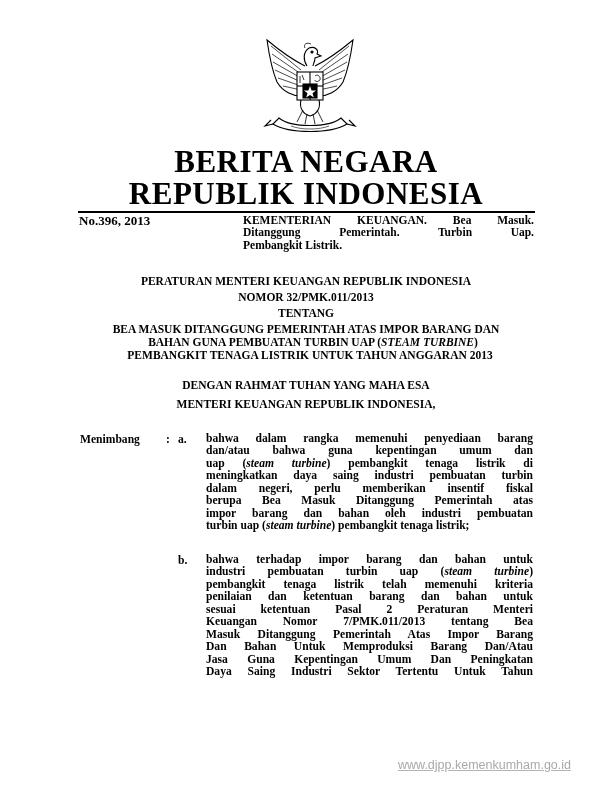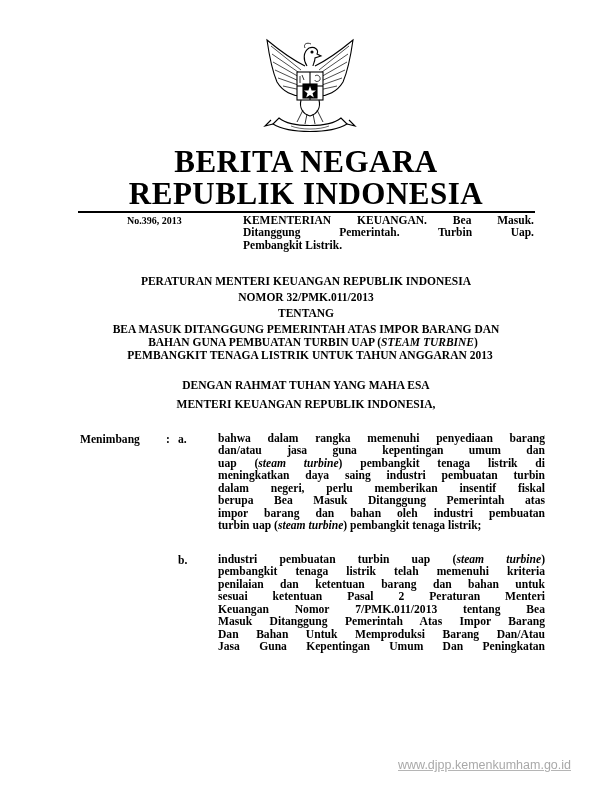--- a/index.html
+++ b/index.html
@@ -16,21 +16,21 @@
       font-family: "Liberation Serif", serif; font-weight: bold;
       font-size: 31px; letter-spacing: 0.5px; line-height: 31px;
     }
     .title.l1 { top: 146px; }
     .title.l2 { top: 178px; }
     .rule {
       position: absolute; left: 78px; top: 211px; width: 457px; height: 2px; background: #000;
     }
     .docno {
       position: absolute; left: 79px; top: 214px;
-      font-family: "Liberation Serif", serif; font-weight: bold; font-size: 10px; line-height: 13px; margin-left: 48px;
+      font-family: "Liberation Serif", serif; font-weight: bold; font-size: 13px; line-height: 13px;
     }
     .subject {
       position: absolute; left: 243px; top: 214px; width: 291px;
       font-family: "Liberation Serif", serif; font-weight: bold; font-size: 11.5px; line-height: 12.4px;
       text-align: justify;
     }
     .subject .ln { display: block; text-align: justify; text-align-last: justify; }
     .subject .ln.last { text-align-last: left; }
     .heading {
       position: absolute; left: 0; width: 612px; text-align: center;
@@ -39,21 +39,21 @@
     .heading i { font-weight: bold; }
     .consid {
       position: absolute; left: 80px; top: 433px; width: 455px;
       font-family: "Liberation Serif", serif; font-weight: bold; font-size: 11.6px;
     }
     .label { position: absolute; left: 0; top: 0; }
     .colon { position: absolute; left: 86px; top: 0; }
     .item { position: absolute; left: 98px; width: 355px; }
     .item .letter { position: absolute; left: 0; top: 0; }
     .item .body {
-      position: absolute; left: 40px; width: 327px; top: 0;
+      position: absolute; left: 28px; width: 327px; top: 0;
     }
     .item .body .ln { display: block; text-align: justify; text-align-last: justify; line-height: 12.45px; white-space: nowrap; }
     .item .body .ln.last { text-align-last: left; }
     .footer {
       position: absolute; left: 398px; top: 758px;
       font-family: "Liberation Sans", sans-serif; font-size: 12.5px; color: #a9a9a9;
       text-decoration: underline; text-decoration-color: #b5b5b5;
     }
   </style>
 </head>
@@ -112,38 +112,40 @@
 <div class="heading" style="top:398px">MENTERI KEUANGAN REPUBLIK INDONESIA,</div>
 
 <div class="consid">
   <span class="label">Menimbang</span>
   <span class="colon">:</span>
 
   <div class="item" style="top:0">
     <span class="letter">a.</span>
     <div class="body">
         <span class="ln"><span>bahwa dalam rangka memenuhi penyediaan barang</span></span>
-        <span class="ln"><span>dan/atau jasa guna kepentingan umum dan</span></span>
+        <span class="ln"><span>dan/atau bahwa guna kepentingan umum dan</span></span>
         <span class="ln"><span>uap (</span><i>steam turbine</i><span>) pembangkit tenaga listrik di</span></span>
         <span class="ln"><span>meningkatkan daya saing industri pembuatan turbin</span></span>
         <span class="ln"><span>dalam negeri, perlu memberikan insentif fiskal</span></span>
         <span class="ln"><span>berupa Bea Masuk Ditanggung Pemerintah atas</span></span>
         <span class="ln"><span>impor barang dan bahan oleh industri pembuatan</span></span>
         <span class="ln last"><span>turbin uap (</span><i>steam turbine</i><span>) pembangkit tenaga listrik;</span></span>
       </div>
   </div>
 
   <div class="item" style="top:121px">
     <span class="letter">b.</span>
     <div class="body">
+        <span class="ln"><span>bahwa terhadap impor barang dan bahan untuk</span></span>
         <span class="ln"><span>industri pembuatan turbin uap (</span><i>steam turbine</i><span>)</span></span>
         <span class="ln"><span>pembangkit tenaga listrik telah memenuhi kriteria</span></span>
         <span class="ln"><span>penilaian dan ketentuan barang dan bahan untuk</span></span>
         <span class="ln"><span>sesuai ketentuan Pasal 2 Peraturan Menteri</span></span>
         <span class="ln"><span>Keuangan Nomor 7/PMK.011/2013 tentang Bea</span></span>
         <span class="ln"><span>Masuk Ditanggung Pemerintah Atas Impor Barang</span></span>
         <span class="ln"><span>Dan Bahan Untuk Memproduksi Barang Dan/Atau</span></span>
         <span class="ln"><span>Jasa Guna Kepentingan Umum Dan Peningkatan</span></span>
+        <span class="ln"><span>Daya Saing Industri Sektor Tertentu Untuk Tahun</span></span>
       </div>
   </div>
 </div>
 
 <a class="footer">www.djpp.kemenkumham.go.id</a>
 
 </body></html>

